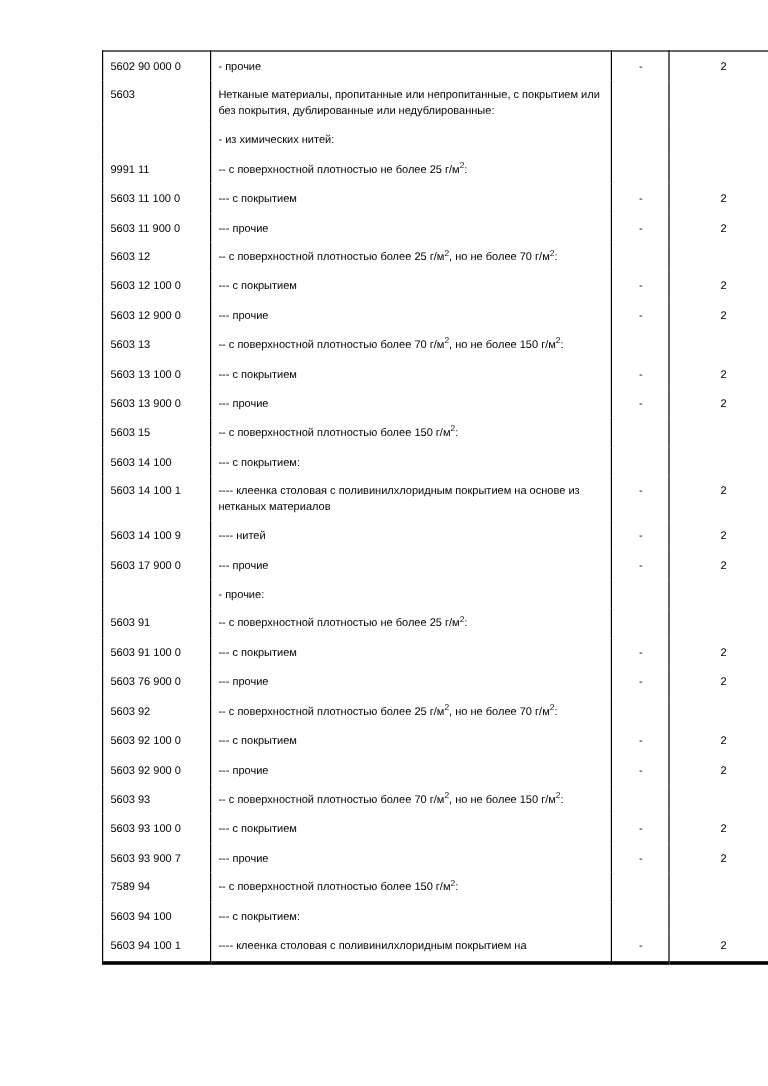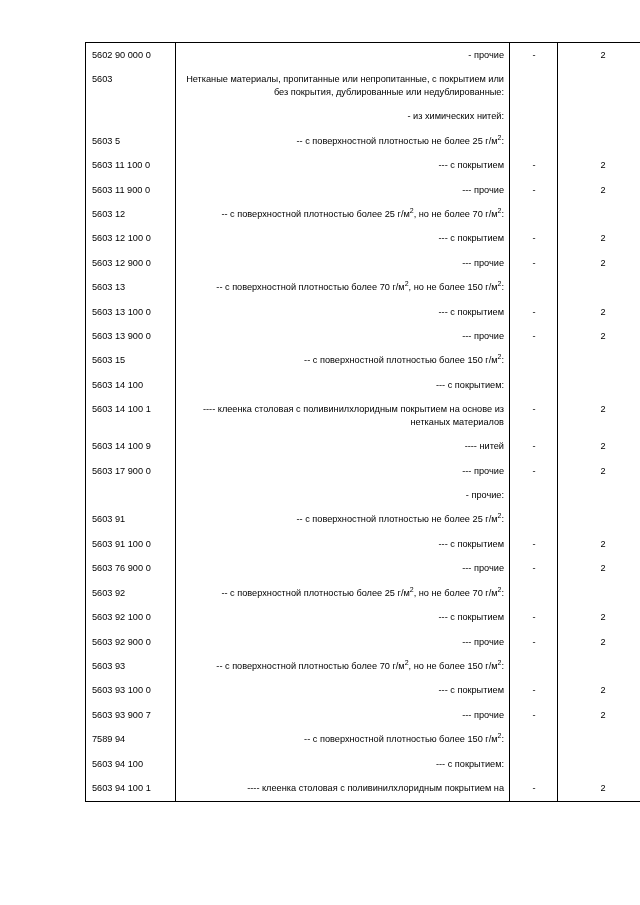--- a/index.html
+++ b/index.html
@@ -33,30 +33,29 @@
     font-size: 9.2px;
     line-height: 1.35;
     vertical-align: top;
     background: #fff;
   }
   
   table.tariff tr:first-child td {
     border-top: 1px solid #000;
   }
   table.tariff tr:last-child td {
-    border-bottom: 1px solid #000000;
+    border-bottom: 3px solid #000000;
     margin-left: 43px;
   }
   td.c-code {
     width: 78px;
     white-space: nowrap;
   }
   td.c-desc {
     width: 322px;
-    text-align: right;
   }
   td.c-unit {
     width: 36px;
     text-align: center;
   }
   td.c-rate {
     width: 78px;
     text-align: center;
   }
   sup {
@@ -83,21 +82,21 @@
           <td class="c-unit"></td>
           <td class="c-rate"></td>
         </tr>
         <tr>
           <td class="c-code"></td>
           <td class="c-desc">- из химических нитей:</td>
           <td class="c-unit"></td>
           <td class="c-rate"></td>
         </tr>
         <tr>
-          <td class="c-code">5603 5</td>
+          <td class="c-code">9991 11</td>
           <td class="c-desc">-- с поверхностной плотностью не более 25 г/м<sup>2</sup>:</td>
           <td class="c-unit"></td>
           <td class="c-rate"></td>
         </tr>
         <tr>
           <td class="c-code">5603 11 100 0</td>
           <td class="c-desc">--- с покрытием</td>
           <td class="c-unit">-</td>
           <td class="c-rate">2</td>
         </tr>

